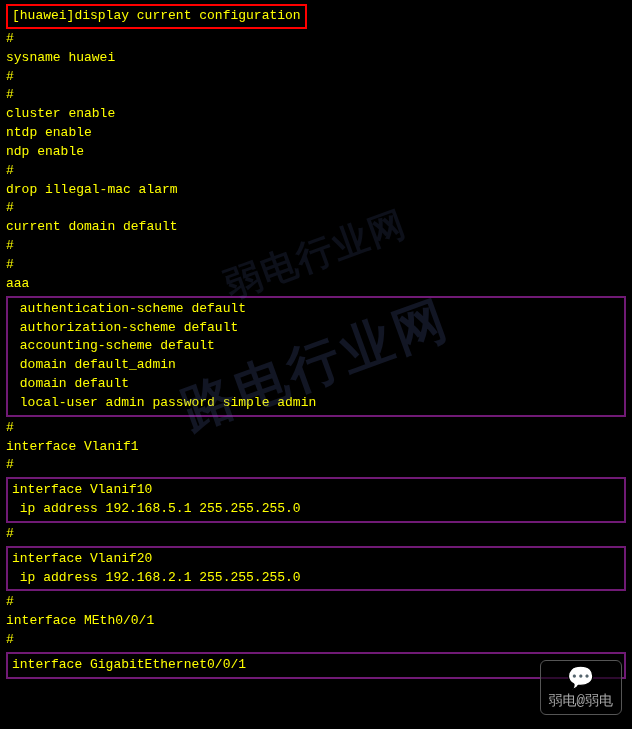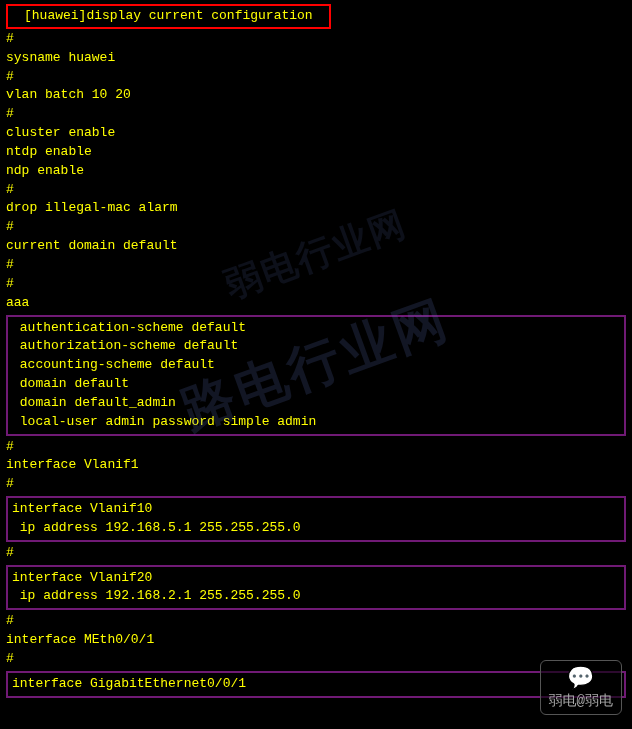--- a/index.html
+++ b/index.html
@@ -88,48 +88,47 @@
 </head>
 <body>
 
 <div class="terminal">
 
   
   <div class="watermark">路电行业网</div>
   <div class="watermark2">弱电行业网</div>
 
   
-  <div style="display:inline-block; border:2px solid #f00; padding:1px 16px; margin-bottom:1px;">
+  <div style="display:inline-block; border:2px solid #f00; padding:1px 4px; margin-bottom:1px;">
     <span class="line">[huawei]display current configuration</span>
   </div>
 
   
   <div class="line">#</div>
   <div class="line">sysname huawei</div>
   <div class="line">#</div>
-  <div class="line">vlan batch 10 20</div>
   <div class="line">#</div>
   <div class="line">cluster enable</div>
   <div class="line">ntdp enable</div>
   <div class="line">ndp enable</div>
   <div class="line">#</div>
   <div class="line">drop illegal-mac alarm</div>
   <div class="line">#</div>
   <div class="line">current domain default</div>
   <div class="line">#</div>
   <div class="line">#</div>
   <div class="line">aaa</div>
 
   
   <div class="section-box">
     <div class="line"> authentication-scheme default</div>
     <div class="line"> authorization-scheme default</div>
     <div class="line"> accounting-scheme default</div>
+    <div class="line"> domain default_admin</div>
     <div class="line"> domain default</div>
-    <div class="line"> domain default_admin</div>
     <div class="line"> local-user admin password simple admin</div>
   </div>
 
   <div class="line">#</div>
   <div class="line">interface Vlanif1</div>
   <div class="line">#</div>
 
   
   <div class="section-box">
     <div class="line">interface Vlanif10</div>

